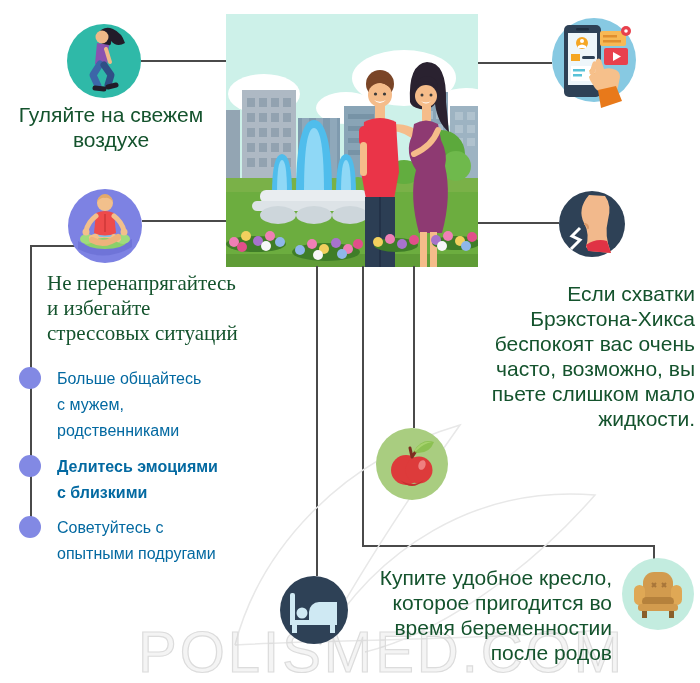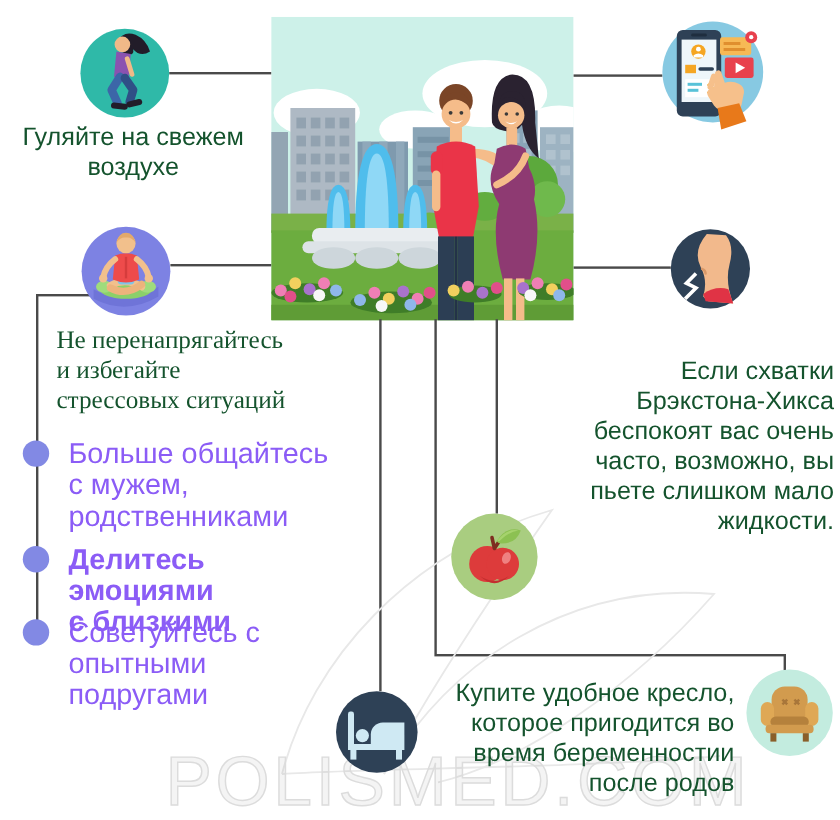--- a/index.html
+++ b/index.html
@@ -7,21 +7,21 @@
     position:relative;width:700px;height:683px;background:#ffffff;overflow:hidden;
     font-family:"Liberation Sans","DejaVu Sans",sans-serif;color:#1a1a1a;
   }
   .tip{position:absolute;white-space:pre-line;font-size:21px;line-height:25px;color:#14532d;}
   .center{text-align:center;}
   .right{text-align:right;}
   .circle{position:absolute;border-radius:50%;}
   .circle svg{display:block;overflow:visible;}
   .line{position:absolute;background:#4a4a4a;}
   .bdot{position:absolute;width:22px;height:22px;border-radius:50%;background:#8289e4;}
-  .bullet-text{position:absolute;white-space:pre-line;font-size:24px;line-height:26px;color:#8b5cf6;}
+  .bullet-text{position:absolute;white-space:pre-line;font-size:16px;line-height:26px;color:#0369a1;}
   #scene{position:absolute;left:226px;top:14px;width:252px;height:253px;}
   #wm-text{
     position:absolute;left:138px;top:618px;font-size:58px;letter-spacing:3px;font-weight:400;
     color:rgba(0,0,0,0.045);-webkit-text-stroke:1.2px #dcdcdc;pointer-events:none;
   }
   #wm-leaf{position:absolute;left:190px;top:390px;pointer-events:none;}
 </style>
 </head>
 <body>
 
@@ -305,21 +305,21 @@
 
   <div class="bdot" style="left:19px;top:367px;"></div>
   <div class="bdot" style="left:19px;top:455px;"></div>
   <div class="bdot" style="left:19px;top:516px;"></div>
 
   <div class="tip center" style="left:8px;top:102px;width:206px;">Гуляйте на свежем
 воздухе</div>
   <div class="tip" style="left:47px;top:271px;width:240px;font-family:Liberation Serif, serif;">Не перенапрягайтесь
 и избегайте
 стрессовых ситуаций</div>
-  <div class="tip right" style="left:430px;top:297px;width:265px;">Если схватки
+  <div class="tip right" style="left:430px;top:281px;width:265px;">Если схватки
 Брэкстона-Хикса
 беспокоят вас очень
 часто, возможно, вы
 пьете слишком мало
 жидкости.</div>
   <div class="tip right" style="left:356px;top:565px;width:256px;">Купите удобное кресло,
 которое пригодится во
 время беременностии
 после родов</div>
 

